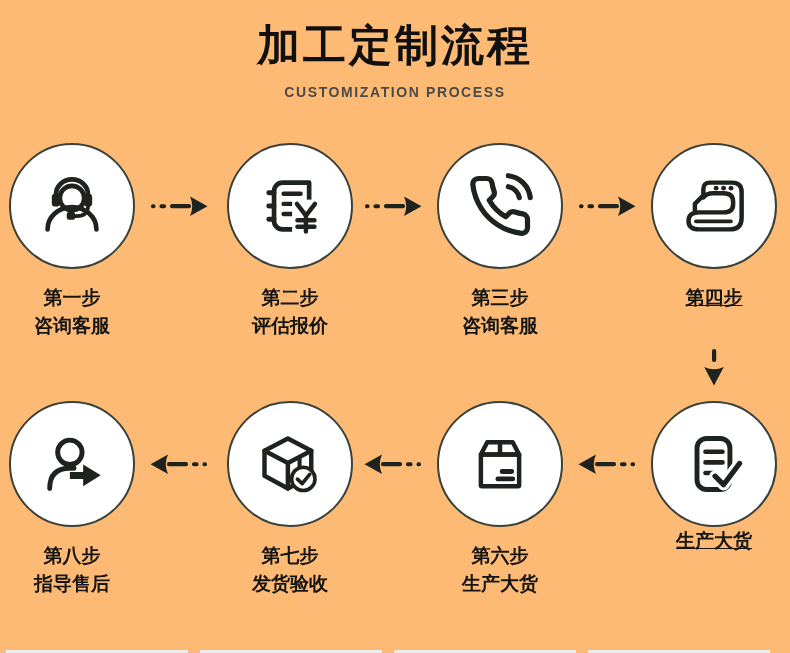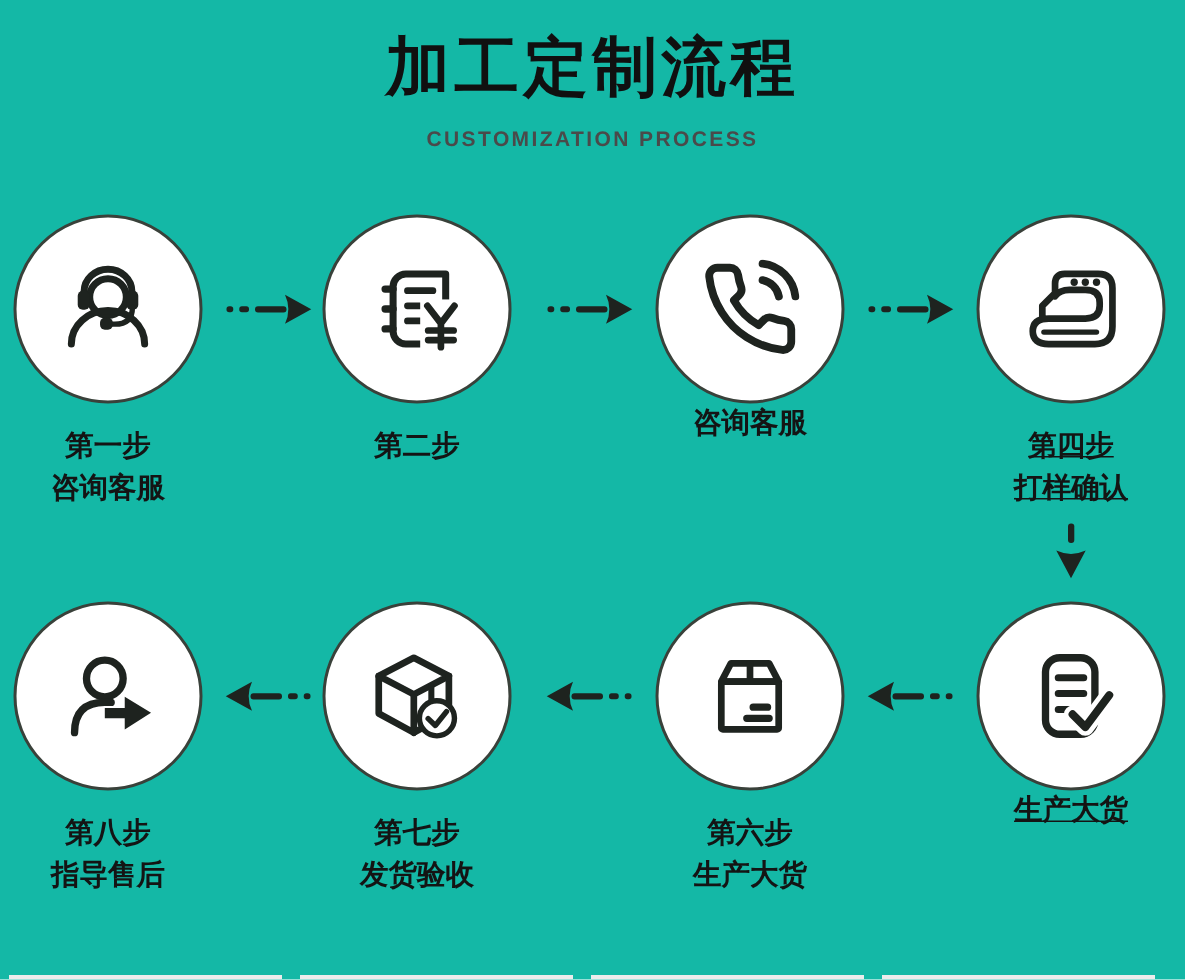--- a/index.html
+++ b/index.html
@@ -1,30 +1,30 @@
 <!DOCTYPE html>
 <html><head>
 <meta charset="utf-8">
 <style>
   html,body{margin:0;padding:0;background:#ffffff;}
   #canvas{
-    position:relative;width:790px;height:653px;background:#14b8a6;overflow:hidden;
+    position:relative;width:790px;height:653px;background:#fdba74;overflow:hidden;
     font-family:"Liberation Sans","DejaVu Sans",sans-serif;color:#141414;
   }
   .title{
     position:absolute;top:22px;left:0;width:790px;text-align:center;
     font-size:43px;font-weight:800;letter-spacing:3px;color:#101010;line-height:1.1;
   }
   .subtitle{
     position:absolute;top:84px;left:0;width:790px;text-align:center;
     font-size:14px;font-weight:600;letter-spacing:1.6px;color:#4a4a4a;
   }
   .step{position:absolute;width:150px;text-align:center;}
   .row1{top:143px;} .row2{top:401px;}
-  .c1{left:-3px;} .c2{left:203px;} .c3{left:425px;} .c4{left:639px;text-decoration:underline;}
+  .c1{left:-3px;} .c2{left:215px;} .c3{left:425px;} .c4{left:639px;text-decoration:underline;}
   .circle{
     width:122px;height:122px;border:2.5px solid #39413a;border-radius:50%;
     margin:0 auto;display:flex;align-items:center;justify-content:center;background:#fff;
   }
   .icon{color:#1e231f;}
   .step-no{margin-top:15px;font-size:19px;font-weight:700;color:#141414;line-height:1.45;}
   .step-label{font-size:19px;font-weight:700;color:#141414;line-height:1.45;}
   .harrow{position:absolute;width:58px;height:24px;color:#1e231f;}
   .ar1{top:194px;} .ar2{top:452px;}
   .ax1{left:150px;} .ax2{left:364px;} .ax3{left:578px;}
@@ -65,45 +65,46 @@
         <path d="M12,19.5 h5 M12,32 h5 M12,44.5 h5" stroke-width="4.6"></path>
         <path d="M26,20.5 H42 M26,30 H42 M26,39.5 H34" stroke-width="4.2"></path>
         <rect x="34" y="26" width="26" height="32" fill="#ffffff" stroke="none"></rect>
         <g stroke-width="4.2">
           <path d="M38.5,30 L47,41 M55.5,30 L47,41 M47,41 V56"></path>
           <path d="M39,45.5 H55 M39,51.5 H55"></path>
         </g>
       </svg>
     </div>
     <div class="step-no">第二步</div>
+    <div class="step-label">评估报价</div>
   </div>
 
   <div class="step row1 c3">
     <div class="circle">
       <svg class="icon" width="66" height="66" viewBox="0 0 24 24" fill="none" stroke="currentColor" stroke-width="1.9" stroke-linecap="round" stroke-linejoin="round">
         <path d="M22 16.92v3a2 2 0 0 1-2.18 2 19.79 19.79 0 0 1-8.63-3.07 19.5 19.5 0 0 1-6-6 19.79 19.79 0 0 1-3.07-8.67A2 2 0 0 1 4.11 2h3a2 2 0 0 1 2 1.72 12.84 12.84 0 0 0 .7 2.81 2 2 0 0 1-.45 2.11L8.09 9.91a16 16 0 0 0 6 6l1.27-1.27a2 2 0 0 1 2.11-.45 12.84 12.84 0 0 0 2.81.7A2 2 0 0 1 22 16.92z"></path>
         <path d="M15.05 5A5 5 0 0 1 19 8.95"></path>
         <path d="M15.05 1A9 9 0 0 1 23 8.94"></path>
       </svg>
     </div>
+    <div class="step-no">第三步</div>
     <div class="step-label">咨询客服</div>
   </div>
 
   <div class="step row1 c4">
     <div class="circle">
       <svg class="icon" width="68" height="68" viewBox="0 0 64 64" fill="none" stroke="currentColor" stroke-width="4.2" stroke-linecap="round" stroke-linejoin="round">
         <path d="M14,38 V30 L22,22 V16 Q22,10 28,10 H49 Q58,10 58,19 V43 Q58,54 47,54 H18 Q8,54 8,46 Q8,38 18,38 H41 Q50,38 50,30 V28 Q50,20 41,20 H31 Q25,20 22,24"></path>
         <circle cx="34" cy="15.2" r="2.3" fill="currentColor" stroke="none"></circle>
         <circle cx="41" cy="15.2" r="2.3" fill="currentColor" stroke="none"></circle>
         <circle cx="48" cy="15.2" r="2.3" fill="currentColor" stroke="none"></circle>
         <path d="M15,46.5 H48" stroke-width="3.4"></path>
       </svg>
     </div>
     <div class="step-no">第四步</div>
-    <div class="step-label">打样确认</div>
   </div>
 
   <div class="step row2 c1">
     <div class="circle">
       <svg class="icon" width="68" height="68" viewBox="0 0 64 64" fill="none" stroke="currentColor" stroke-width="4.6" stroke-linecap="round" stroke-linejoin="round">
         <circle cx="30" cy="21" r="11.5"></circle>
         <path d="M11,55 Q11,36 30,36 h4"></path>
         <path d="M30,39.5 h12.5 v-7 L59,42.5 42.5,53 v-7 H30 z" fill="currentColor" stroke="none"></path>
       </svg>
     </div>

